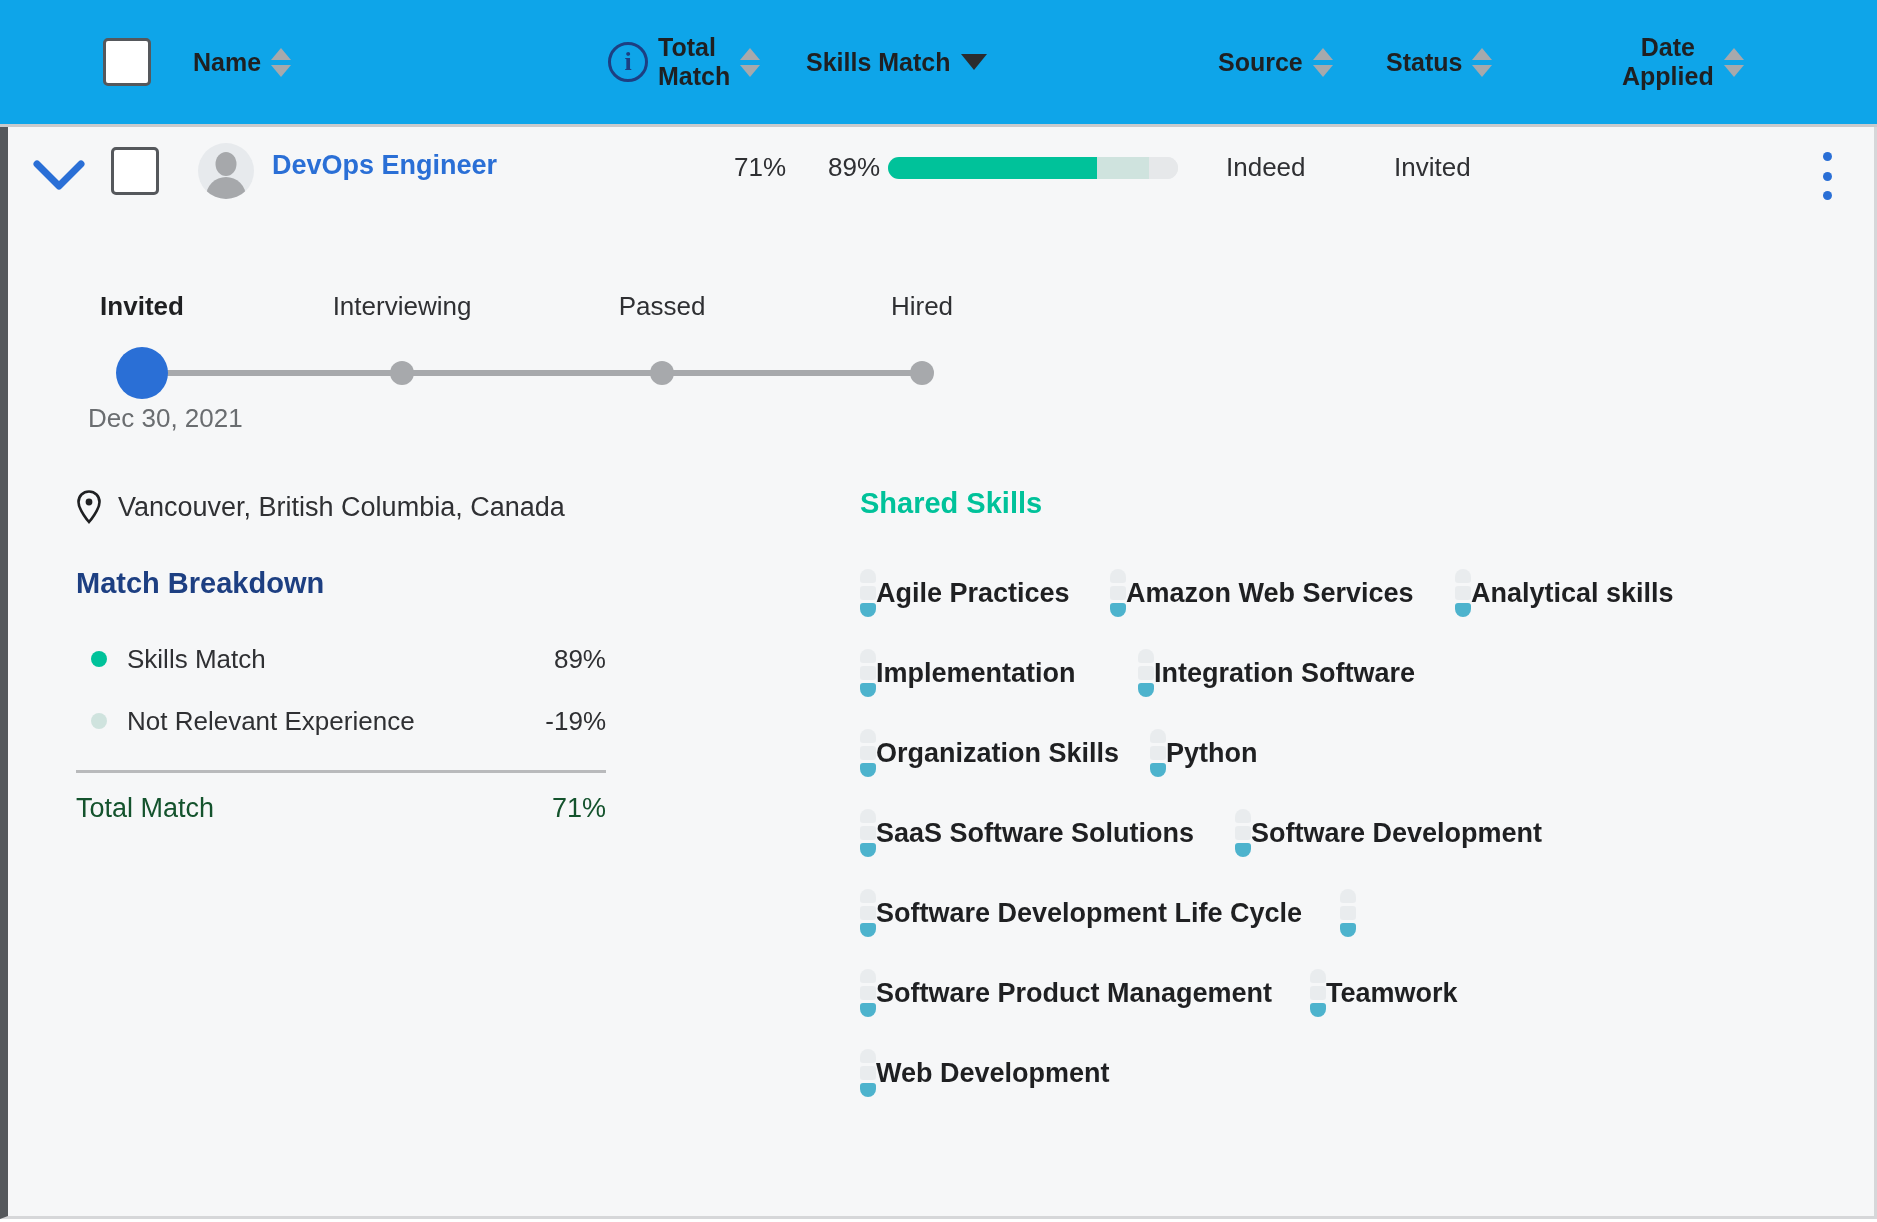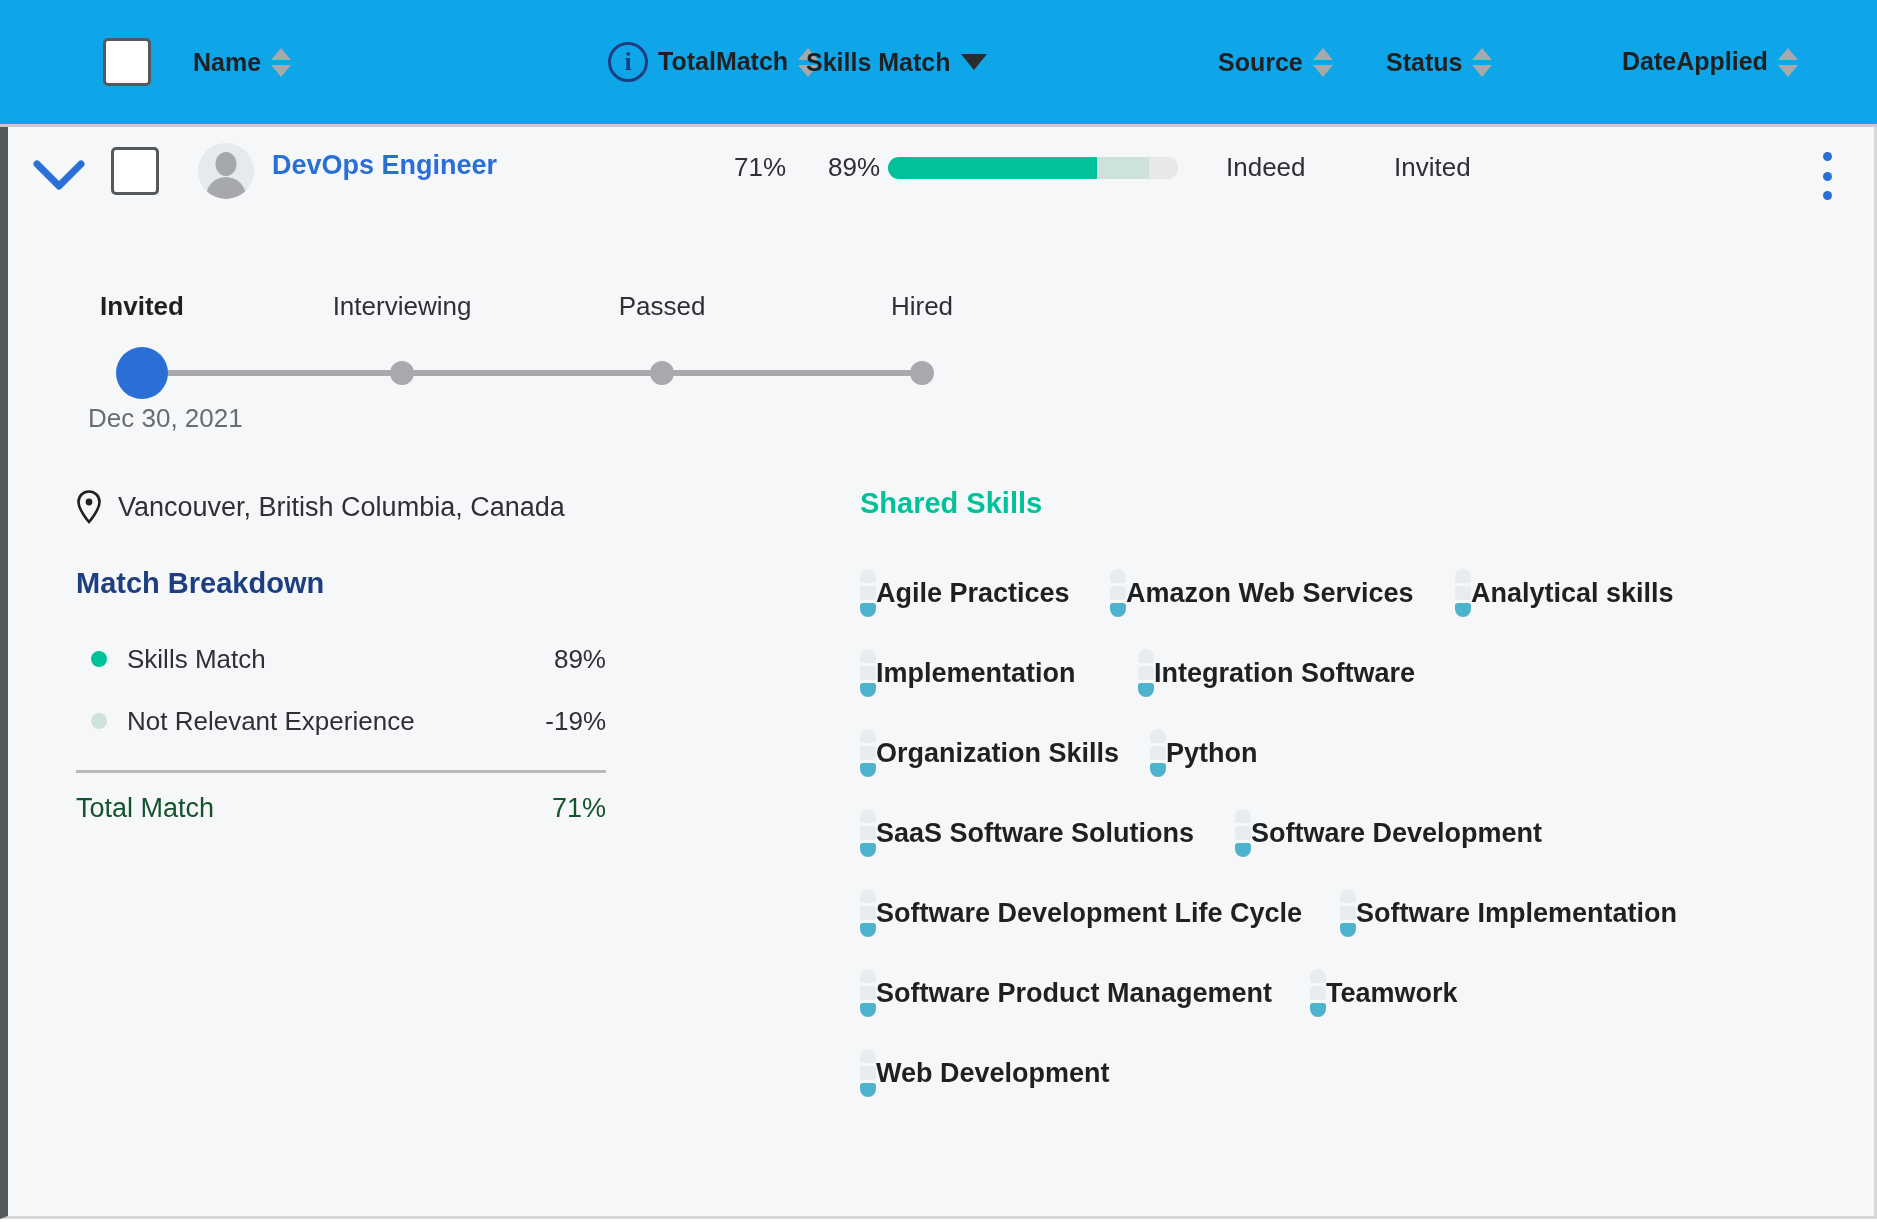--- a/index.html
+++ b/index.html
@@ -41,21 +41,21 @@
   }
   .hdr-name   { left: 193px; top: 38px; height: 48px; }
   .hdr-total  { left: 608px; top: 26px; height: 72px; }
   .hdr-skills { left: 806px; top: 38px; height: 48px; }
   .hdr-source { left: 1218px; top: 38px; height: 48px; }
   .hdr-status { left: 1386px; top: 38px; height: 48px; }
   .hdr-date   { left: 1622px; top: 26px; height: 72px; }
 
   .hdr-twoline {
     display: flex;
-    flex-direction: row;
+    flex-direction: column;
     line-height: 1.18;
   }
   .hdr-twoline.center { text-align: center; }
 
   .info-icon {
     width: 40px; height: 40px;
     flex: 0 0 40px;
     border: 3px solid #1d3f82;
     border-radius: 50%;
     color: #1d3f82;
@@ -629,21 +629,20 @@
                 <i class="on"></i>
               </span>
             <span class="skill-name">Software Development Life Cycle</span>
           </div>
           <div class="skill-chip">
             <span class="skill-meter">
                 <i></i>
                 <i></i>
                 <i class="on"></i>
               </span>
-            <span class="skill-name">Software Implementation</span>
           </div>
         </div>
 
         <div class="skills-line">
           <div class="skill-chip" style="width:450px">
             <span class="skill-meter">
                 <i></i>
                 <i></i>
                 <i class="on"></i>
               </span>

